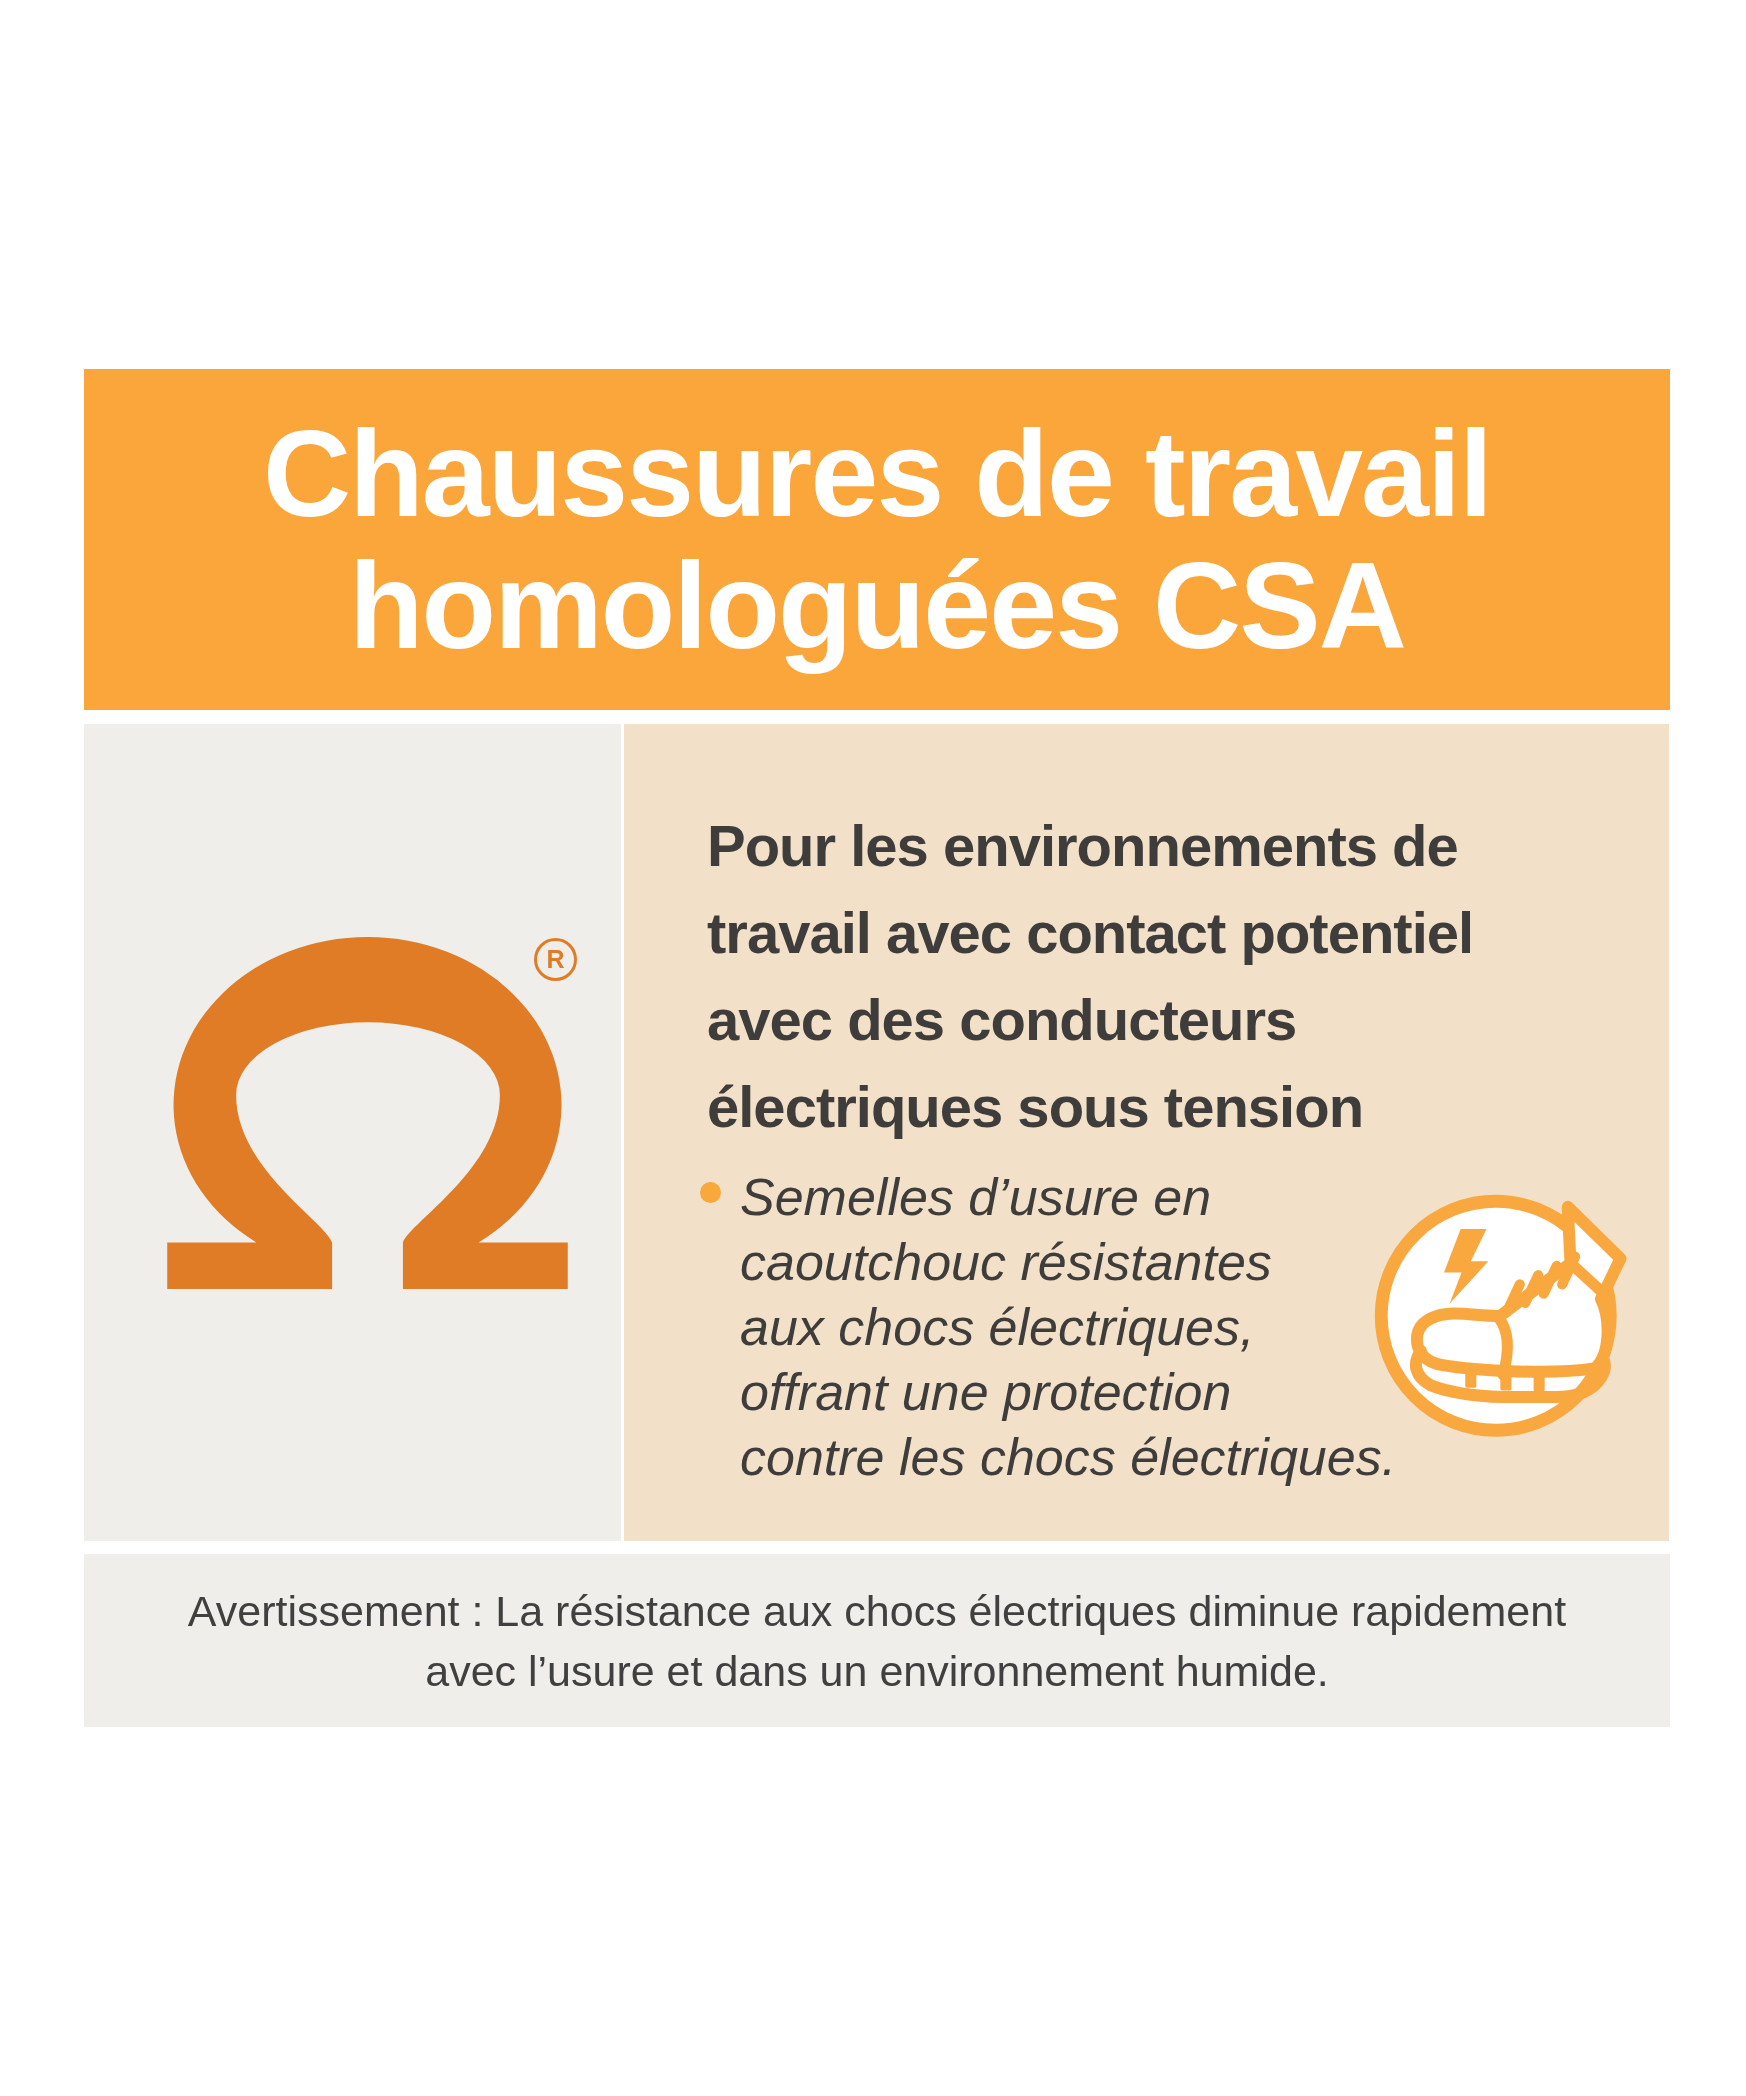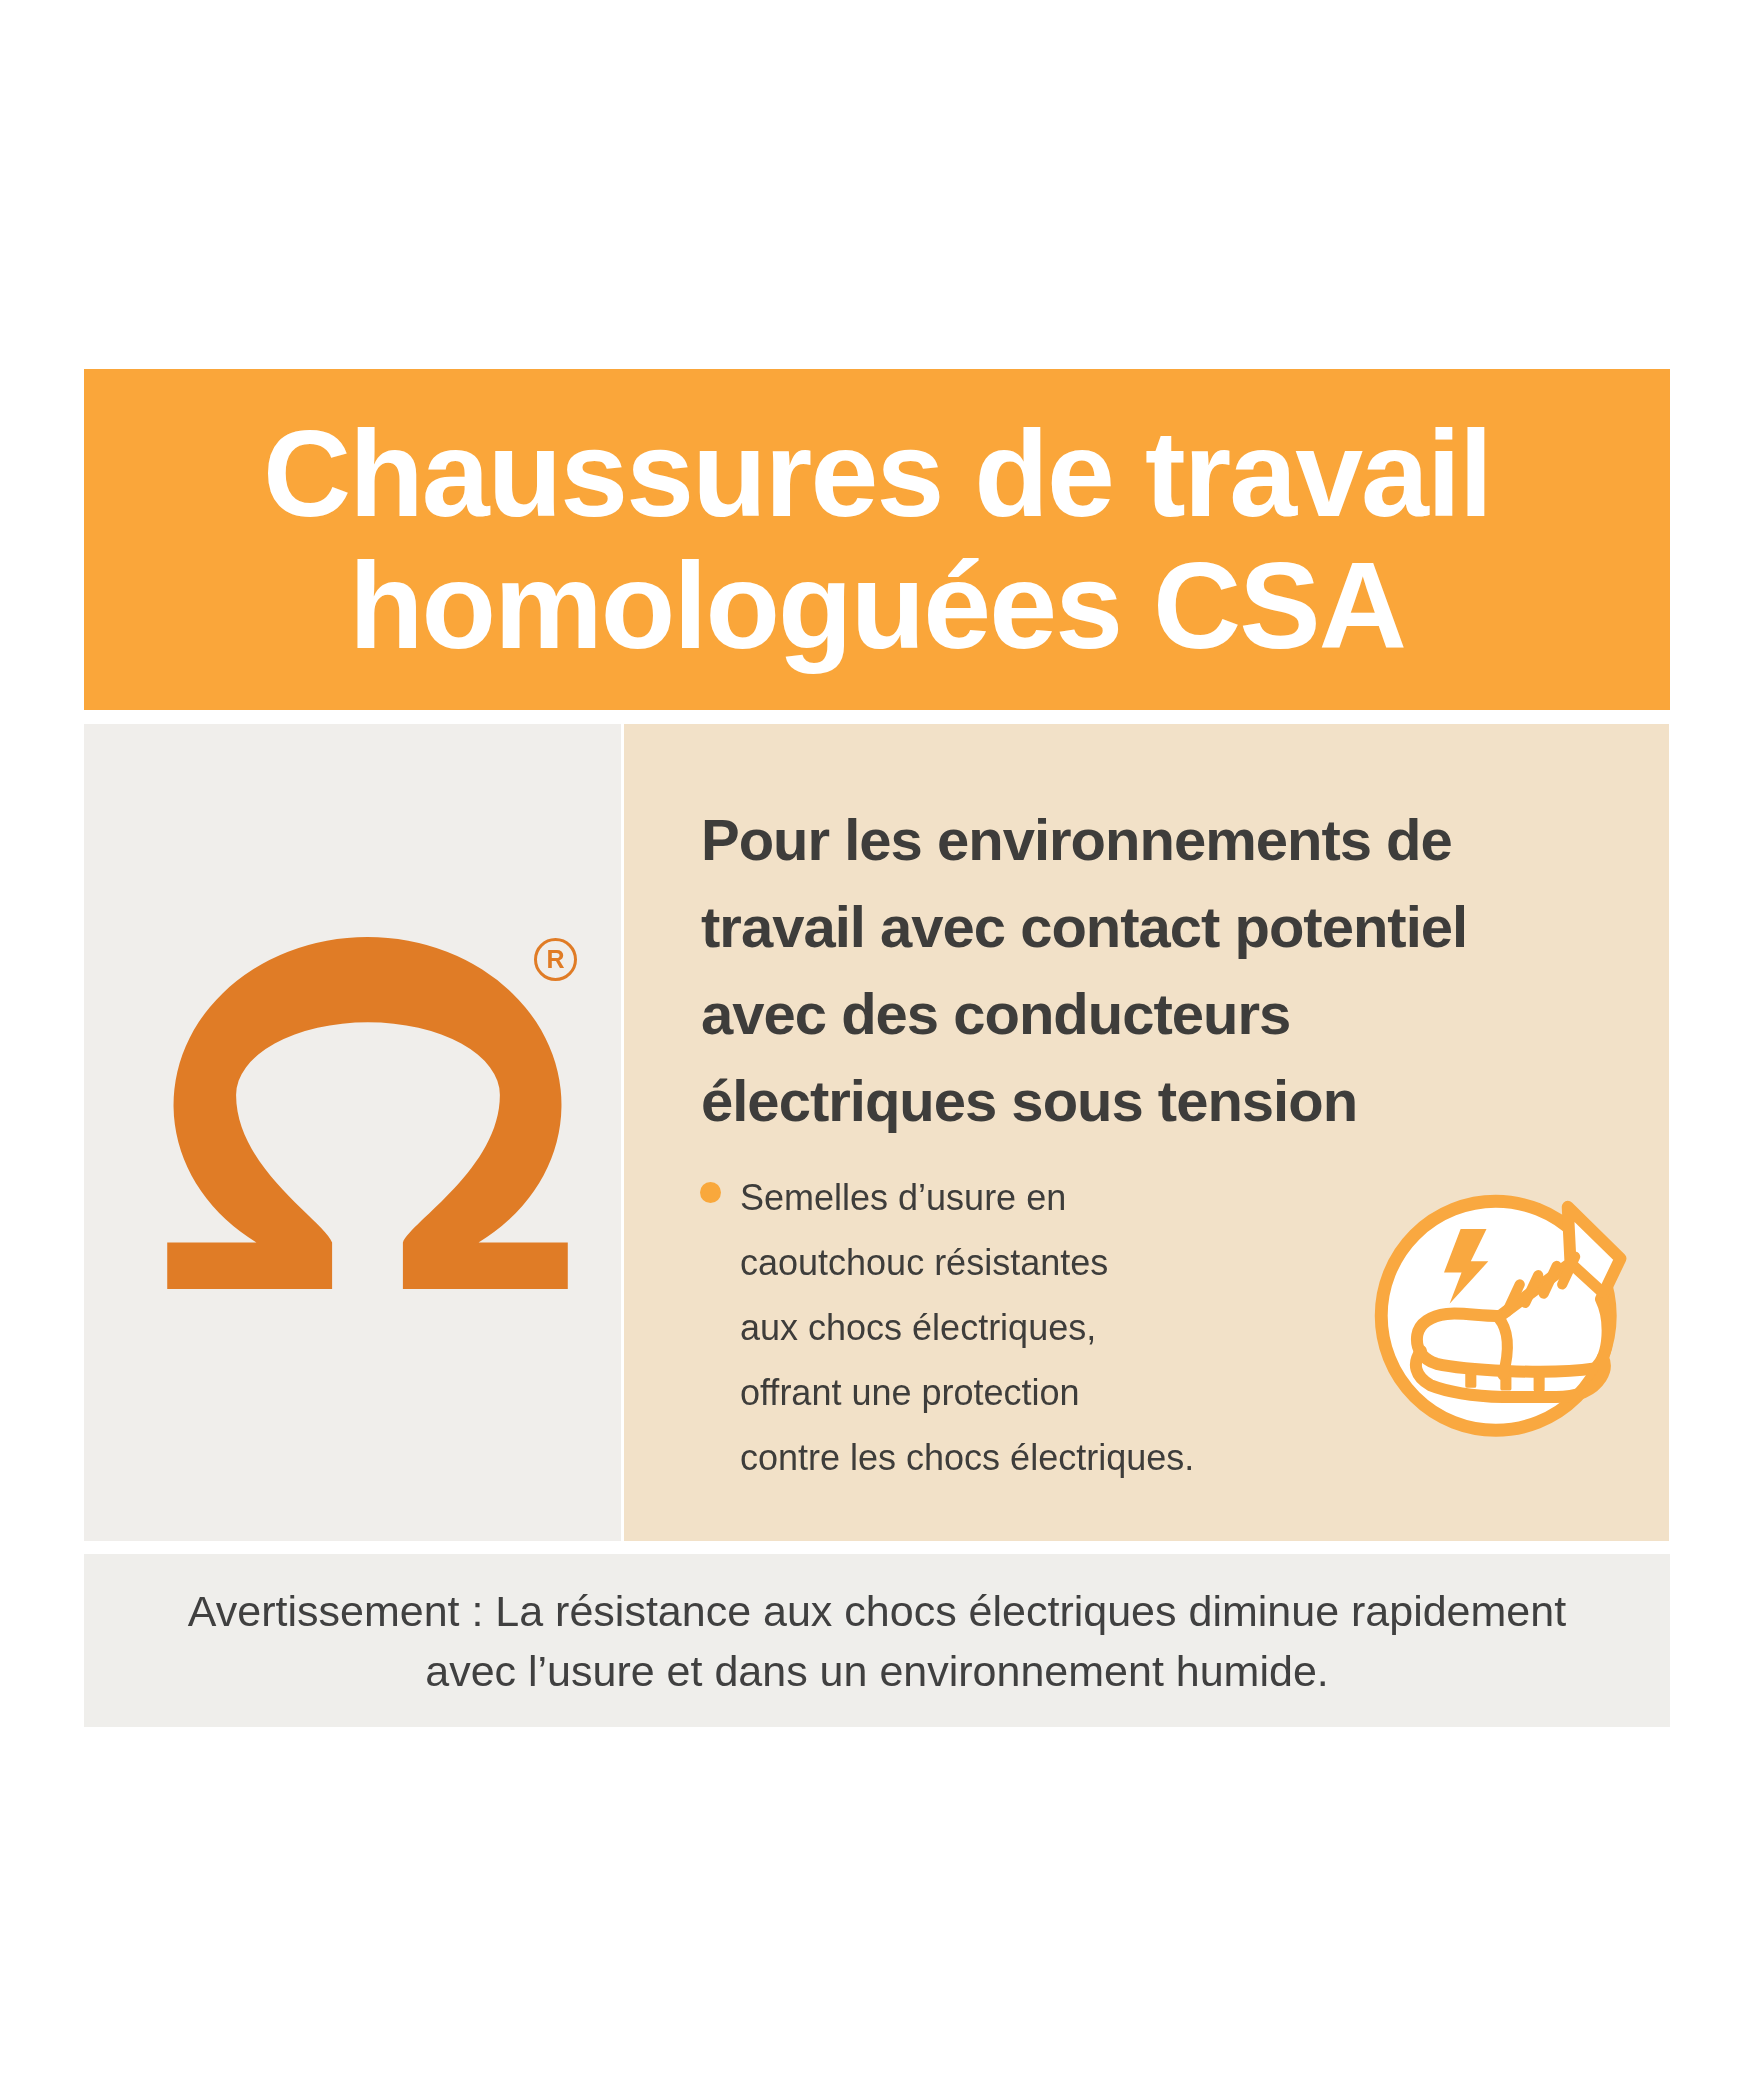--- a/index.html
+++ b/index.html
@@ -77,21 +77,21 @@
     position: absolute;
     left: 540px; top: 355px;
     width: 1045px;
     height: 817px;
     background: #F2E1C8;
   }
   .env-heading {
     position: absolute;
     left: 65px;
     top: 60px;
-    margin: 12px;
+    margin: 18px;
     font-size: 58px;
     font-weight: bold;
     line-height: 87px;
     letter-spacing: -1px;
     color: #3E3D3B;
     white-space: pre;
   }
   .bullet-dot {
     position: absolute;
     left: 76px;
@@ -99,24 +99,25 @@
     width: 21.3px;
     height: 21.3px;
     border-radius: 50%;
     background: #F9A83C;
   }
   .bullet-text {
     position: absolute;
     left: 116px;
     top: 441px;
     margin: 0;
-    font-size: 36px;
+    font-size: 52px;
     line-height: 65px;
     color: #3E3D3B;
     white-space: pre;
+    font-style: italic;
   }
   .shock-icon {
     position: absolute;
     left: 736px;
     top: 457px;
     width: 277px;
     height: 277px;
   }
   
   .warning {

